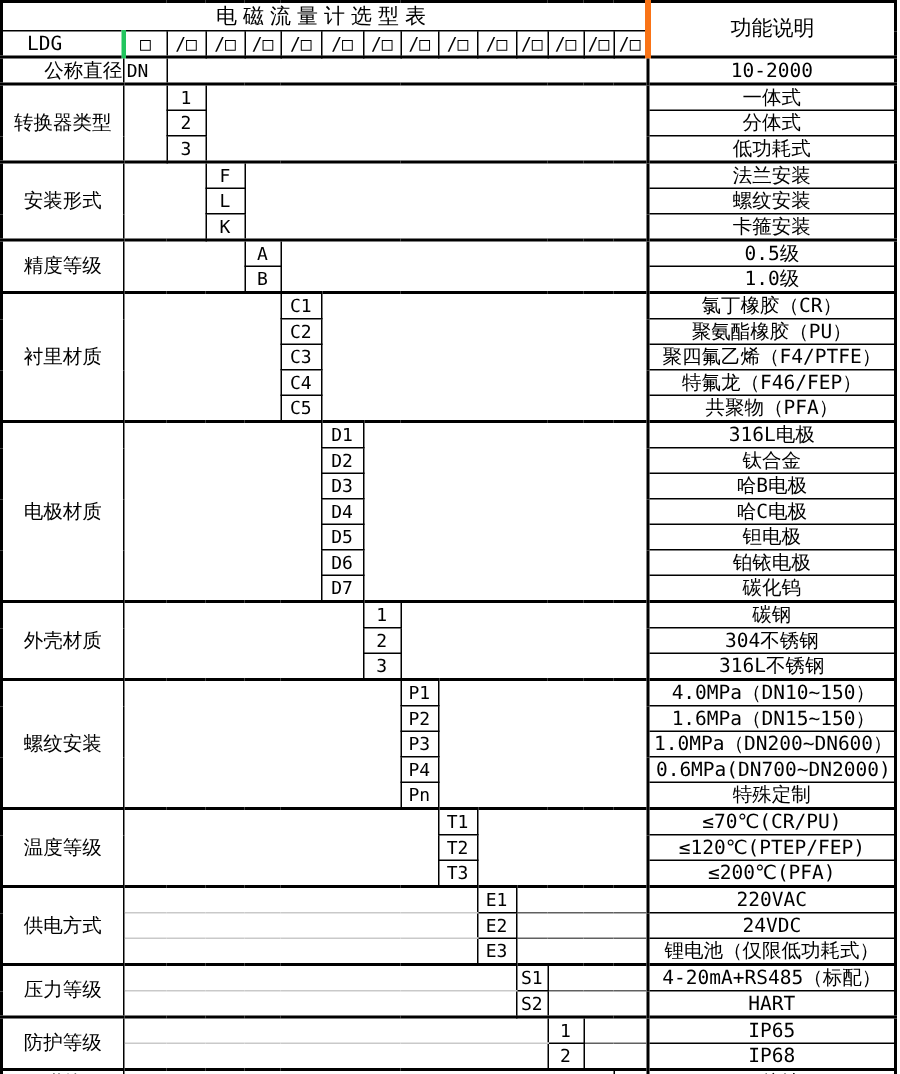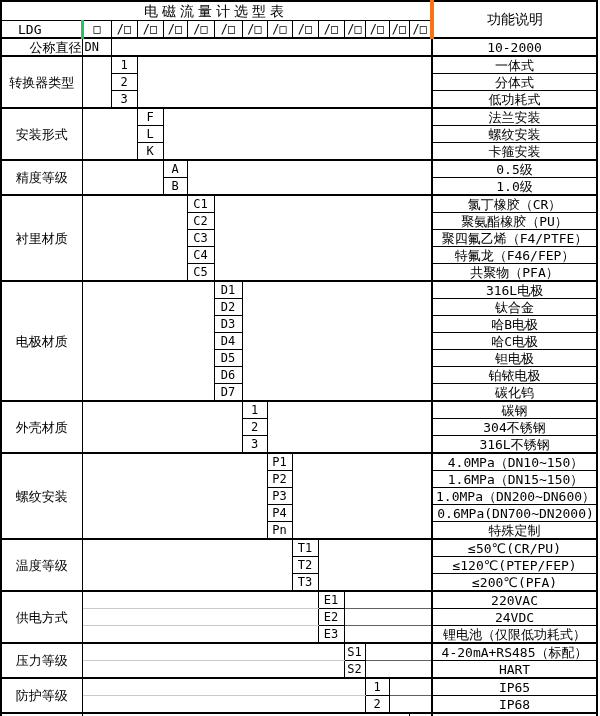--- a/index.html
+++ b/index.html
@@ -203,21 +203,21 @@
       </tr>
       <tr>
         <td class="code">Pn</td>
         <td class="desc">特殊定制</td>
       </tr>
       <tr class="band-start">
         <td class="lab" rowspan="3">温度等级</td>
         <td colspan="8" rowspan="3"></td>
         <td class="code">T1</td>
         <td colspan="5" rowspan="3"></td>
-        <td class="desc">≤50℃(CR/PU)</td>
+        <td class="desc">≤70℃(CR/PU)</td>
       </tr>
       <tr>
         <td class="code">T2</td>
         <td class="desc">≤120℃(PTEP/FEP)</td>
       </tr>
       <tr>
         <td class="code">T3</td>
         <td class="desc">≤200℃(PFA)</td>
       </tr>
       <tr class="band-start">

